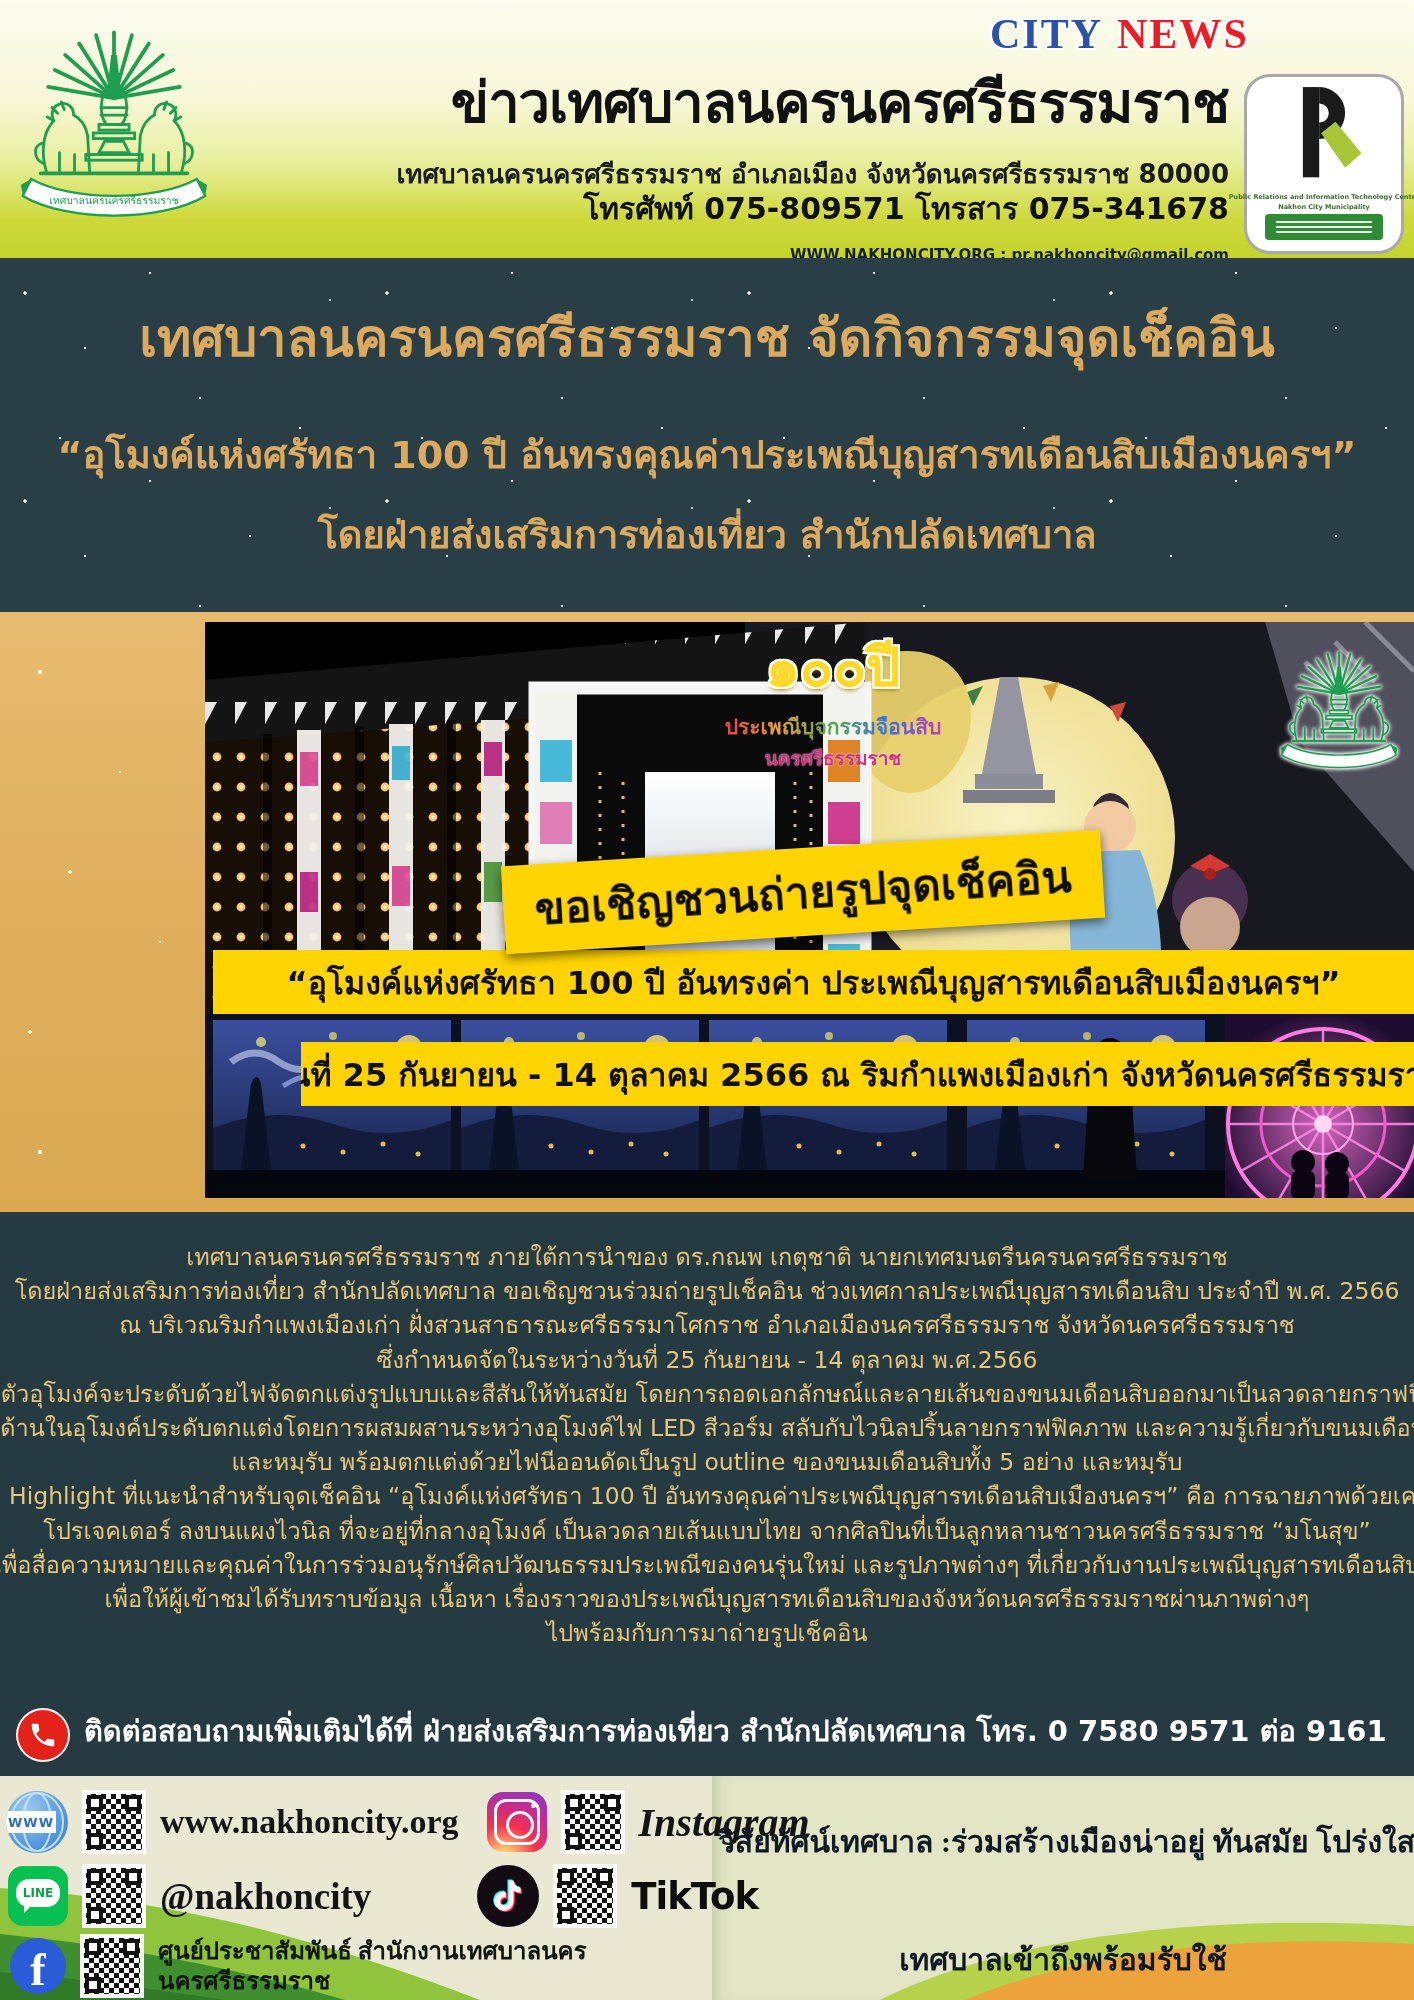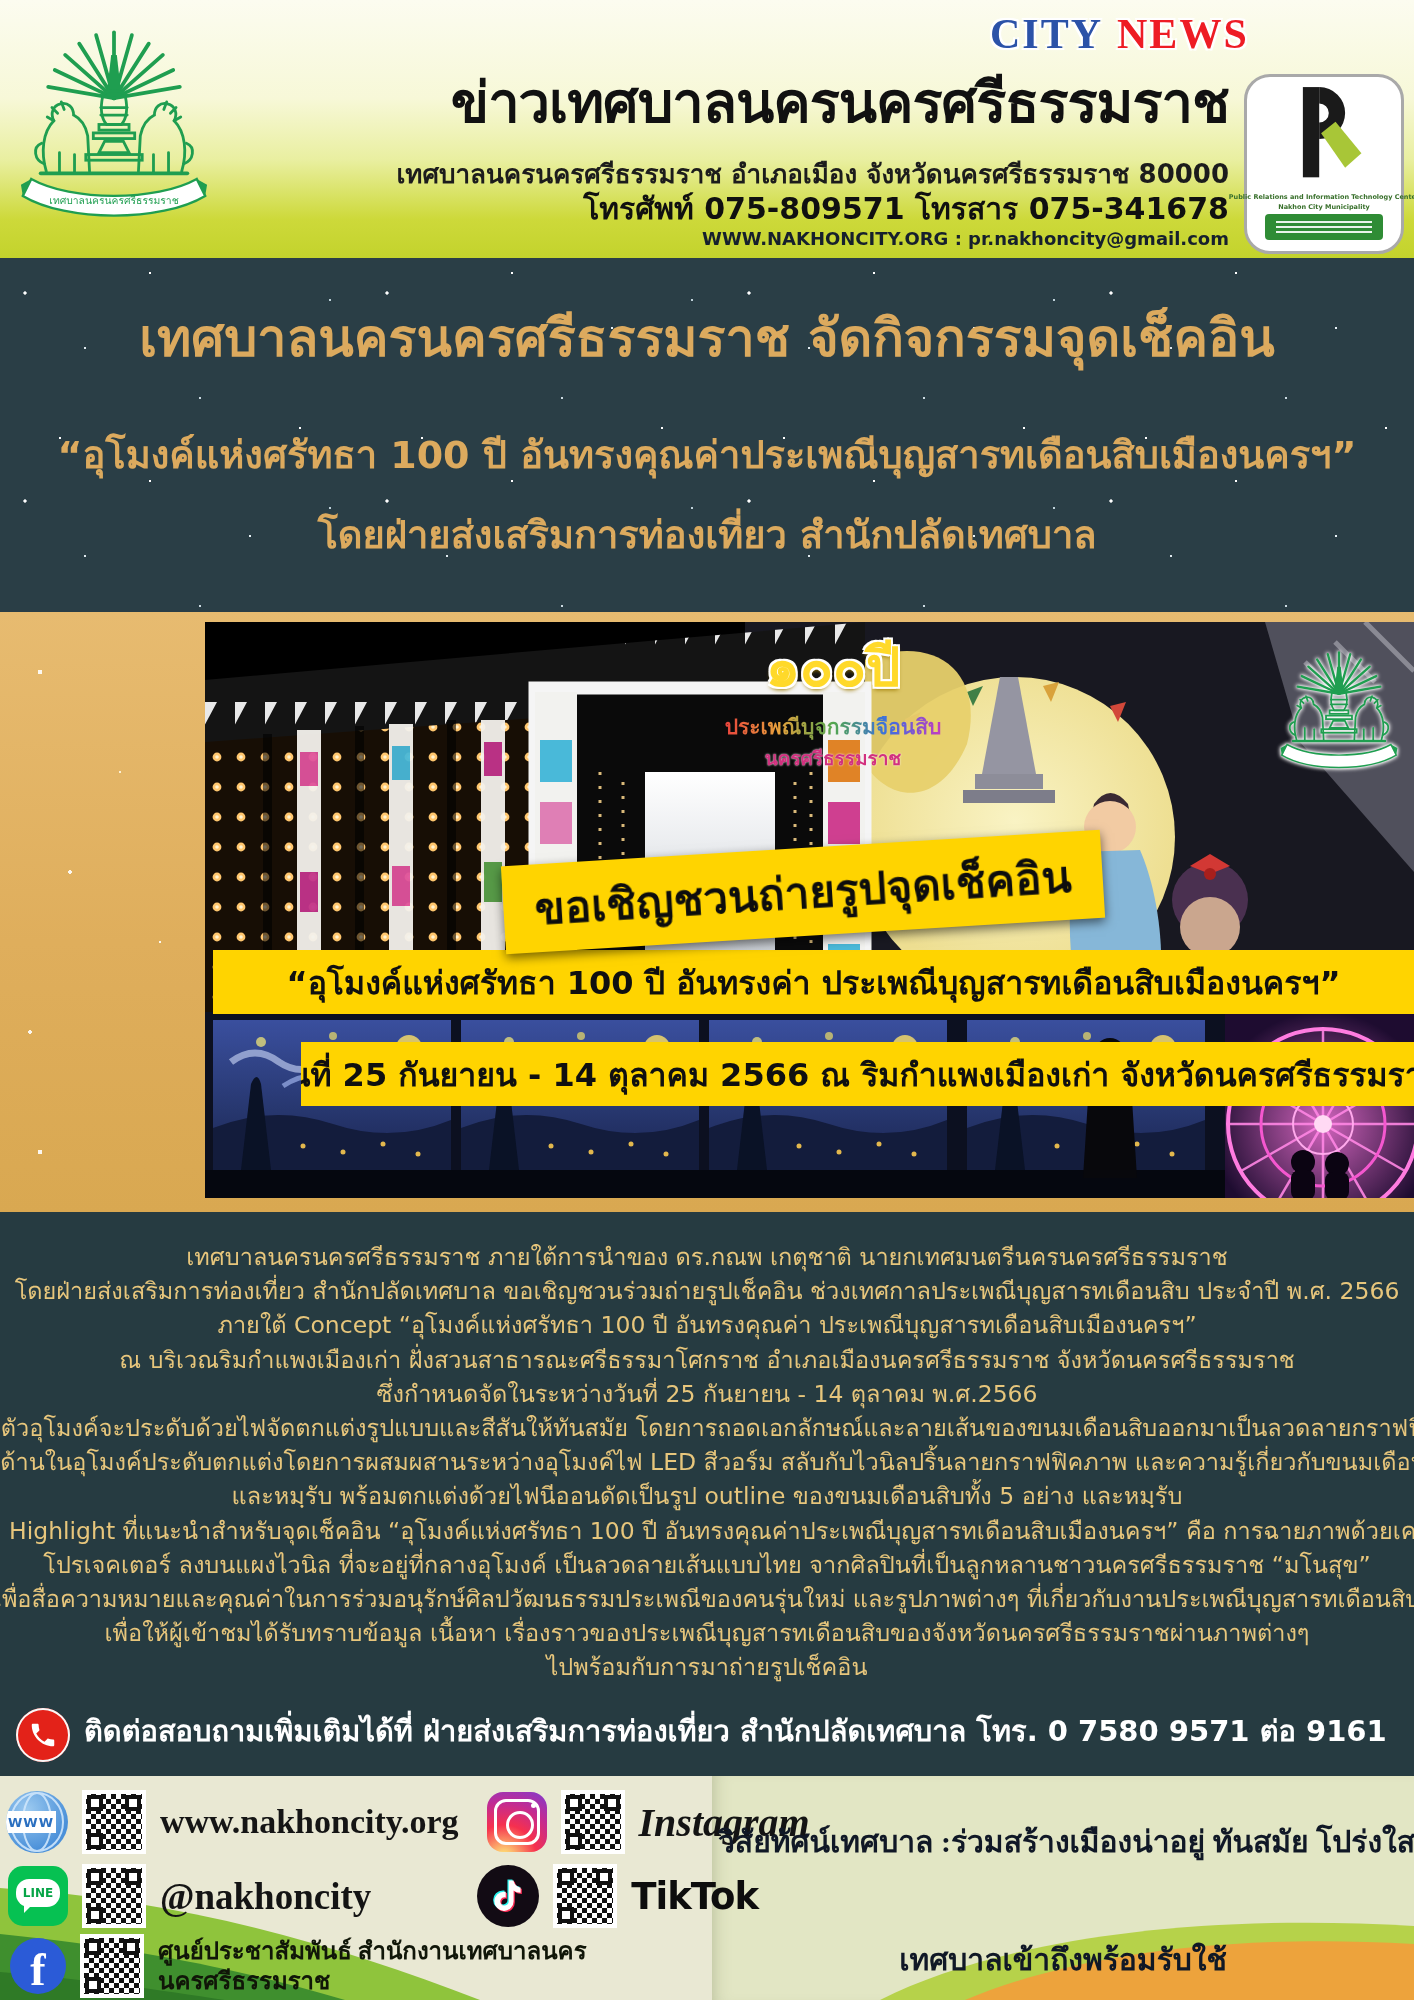--- a/index.html
+++ b/index.html
@@ -11,21 +11,21 @@
   background:linear-gradient(180deg,#fcfcf0 0%,#f7f8d8 38%,#e9efa0 62%,#cdd93a 85%,#c3d32c 100%);}
 .emblem-main{position:absolute;left:20px;top:8px;width:188px;height:232px;}
 .city-news{position:absolute;left:990px;top:10px;font-family:"Liberation Serif",serif;
   font-size:42px;font-weight:bold;letter-spacing:2px;white-space:nowrap;
   text-shadow:-2px -2px 0 #fff,2px -2px 0 #fff,-2px 2px 0 #fff,2px 2px 0 #fff,0 0 4px #fff;}
 .city-news .c1{color:#2b52a8;} .city-news .c2{color:#ee1c24;margin-left:14px;}
 .head-text{position:absolute;left:205px;right:185px;top:68px;text-align:right;color:#111;}
 .h-title{font-size:56px;line-height:70px;font-weight:800;letter-spacing:-1px;}
 .h-addr{font-size:26px;line-height:32px;font-weight:700;margin-top:20px;color:#1c1c1c;}
 .h-phone{font-size:30px;line-height:34px;font-weight:800;margin-top:2px;color:#101010;}
-.h-web{font-size:18px;line-height:26px;font-weight:800;margin-top:0;color:#16202d;}
+.h-web{font-size:15px;line-height:26px;font-weight:800;margin-top:16px;color:#16202d;}
 .pr-box{position:absolute;right:10px;top:74px;width:160px;height:180px;background:#fff;
   border:3px solid #a9a9a9;border-radius:26px;display:flex;flex-direction:column;align-items:center;padding-top:6px;box-sizing:border-box;}
 .pr-caption{font-size:6.5px;color:#39702c;font-weight:700;margin-top:2px;white-space:nowrap;}
 .pr-green{width:118px;height:26px;background:#2f8c35;border-radius:4px;margin-top:3px;
   display:flex;flex-direction:column;justify-content:center;gap:3px;align-items:center;}
 .pr-green i{display:block;width:96px;height:2px;background:#fff;opacity:.9;}
 
 
 .sky{position:absolute;left:0;top:258px;width:1414px;height:354px;background-color:#2a3e46;}
 .stars,.sky{background-image:
@@ -371,21 +371,20 @@
       <div class="strip strip2">
         <span>วันที่ 25 กันยายน - 14 ตุลาคม 2566 ณ ริมกำแพงเมืองเก่า จังหวัดนครศรีธรรมราช</span>
       </div>
     </div>
   </div>
 
   <div class="article">
     <div class="article-lines">
       <div class="bl">เทศบาลนครนครศรีธรรมราช ภายใต้การนำของ ดร.กณพ เกตุชาติ นายกเทศมนตรีนครนครศรีธรรมราช</div>
       <div class="bl">โดยฝ่ายส่งเสริมการท่องเที่ยว สำนักปลัดเทศบาล ขอเชิญชวนร่วมถ่ายรูปเช็คอิน ช่วงเทศกาลประเพณีบุญสารทเดือนสิบ ประจำปี พ.ศ. 2566</div>
-      <div class="bl">ภายใต้ Concept “อุโมงค์แห่งศรัทธา 100 ปี อันทรงคุณค่า ประเพณีบุญสารทเดือนสิบเมืองนครฯ”</div>
       <div class="bl">ณ บริเวณริมกำแพงเมืองเก่า ฝั่งสวนสาธารณะศรีธรรมาโศกราช อำเภอเมืองนครศรีธรรมราช จังหวัดนครศรีธรรมราช</div>
       <div class="bl">ซึ่งกำหนดจัดในระหว่างวันที่ 25 กันยายน - 14 ตุลาคม  พ.ศ.2566</div>
       <div class="bl">ซึ่งตัวอุโมงค์จะประดับด้วยไฟจัดตกแต่งรูปแบบและสีสันให้ทันสมัย โดยการถอดเอกลักษณ์และลายเส้นของขนมเดือนสิบออกมาเป็นลวดลายกราฟฟิค</div>
       <div class="bl">และด้านในอุโมงค์ประดับตกแต่งโดยการผสมผสานระหว่างอุโมงค์ไฟ LED สีวอร์ม สลับกับไวนิลปริ้นลายกราฟฟิคภาพ และความรู้เกี่ยวกับขนมเดือนสิบ</div>
       <div class="bl">และหมฺรับ พร้อมตกแต่งด้วยไฟนีออนดัดเป็นรูป outline ของขนมเดือนสิบทั้ง 5 อย่าง และหมฺรับ</div>
       <div class="bl">และ Highlight ที่แนะนำสำหรับจุดเช็คอิน “อุโมงค์แห่งศรัทธา 100 ปี อันทรงคุณค่าประเพณีบุญสารทเดือนสิบเมืองนครฯ” คือ การฉายภาพด้วยเครื่อง</div>
       <div class="bl">โปรเจคเตอร์ ลงบนแผงไวนิล ที่จะอยู่ที่กลางอุโมงค์ เป็นลวดลายเส้นแบบไทย จากศิลปินที่เป็นลูกหลานชาวนครศรีธรรมราช “มโนสุข”</div>
       <div class="bl">เพื่อสื่อความหมายและคุณค่าในการร่วมอนุรักษ์ศิลปวัฒนธรรมประเพณีของคนรุ่นใหม่ และรูปภาพต่างๆ ที่เกี่ยวกับงานประเพณีบุญสารทเดือนสิบ</div>
       <div class="bl">เพื่อให้ผู้เข้าชมได้รับทราบข้อมูล เนื้อหา เรื่องราวของประเพณีบุญสารทเดือนสิบของจังหวัดนครศรีธรรมราชผ่านภาพต่างๆ</div>
       <div class="bl">ไปพร้อมกับการมาถ่ายรูปเช็คอิน</div>

